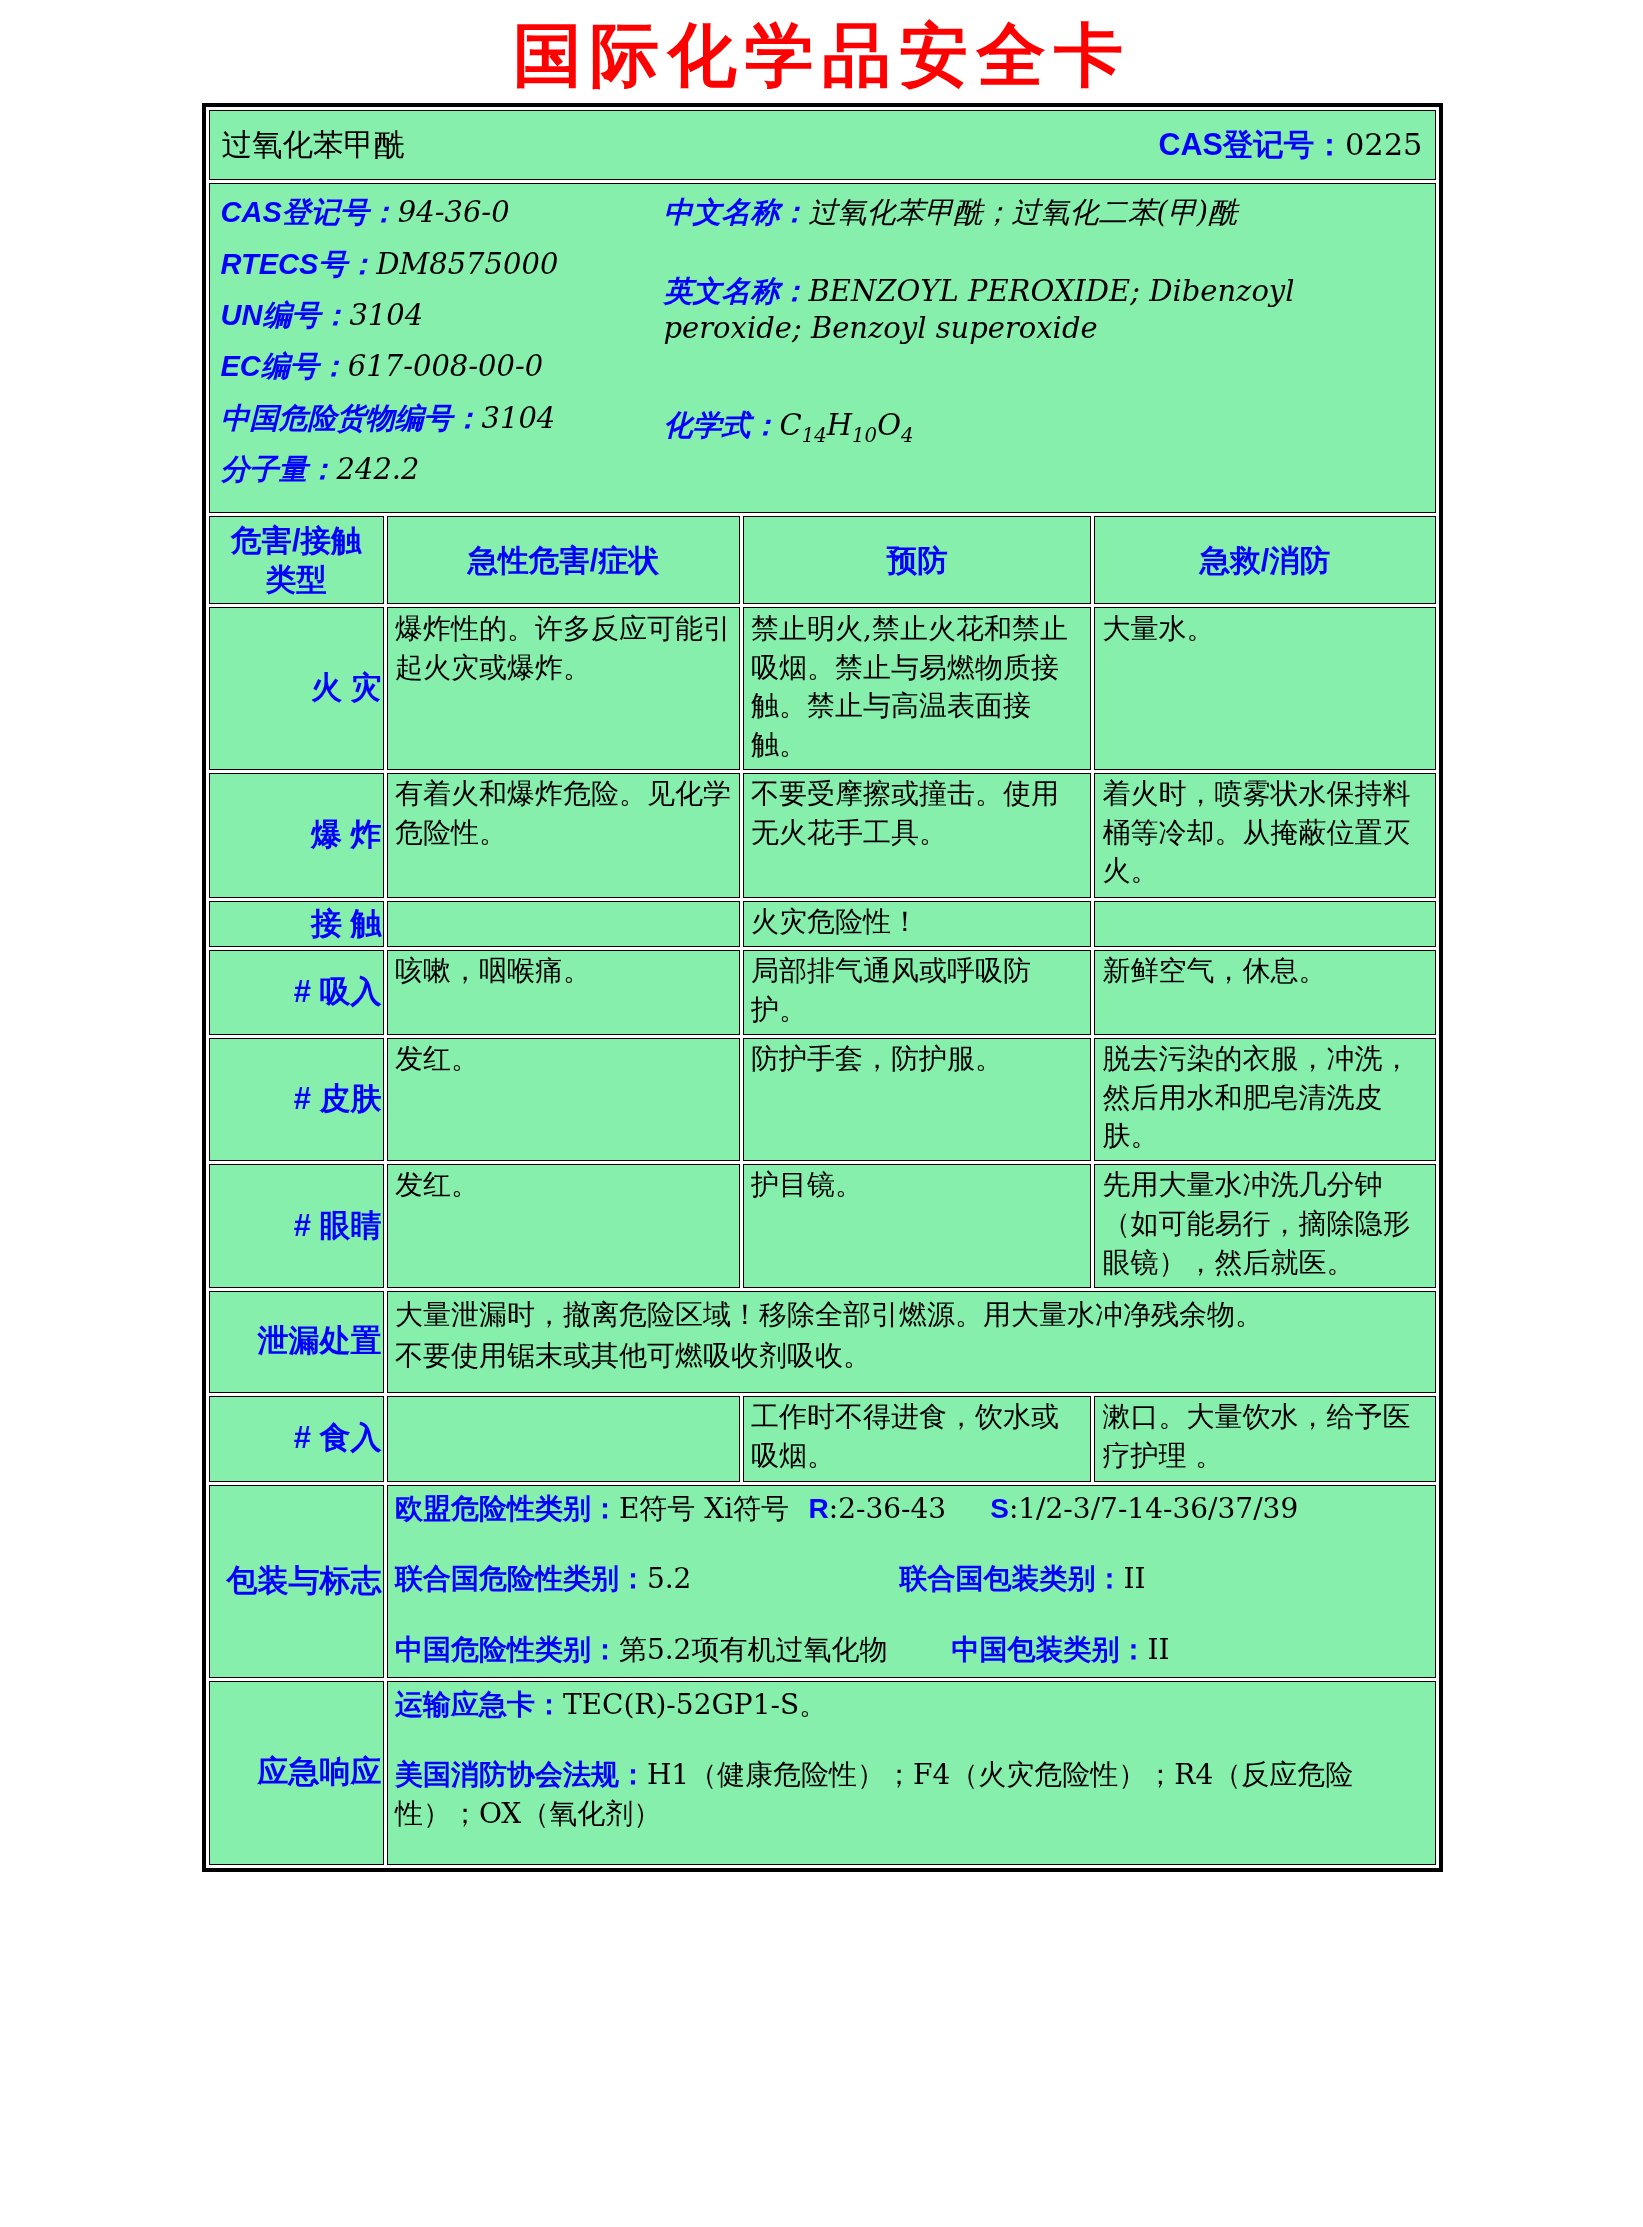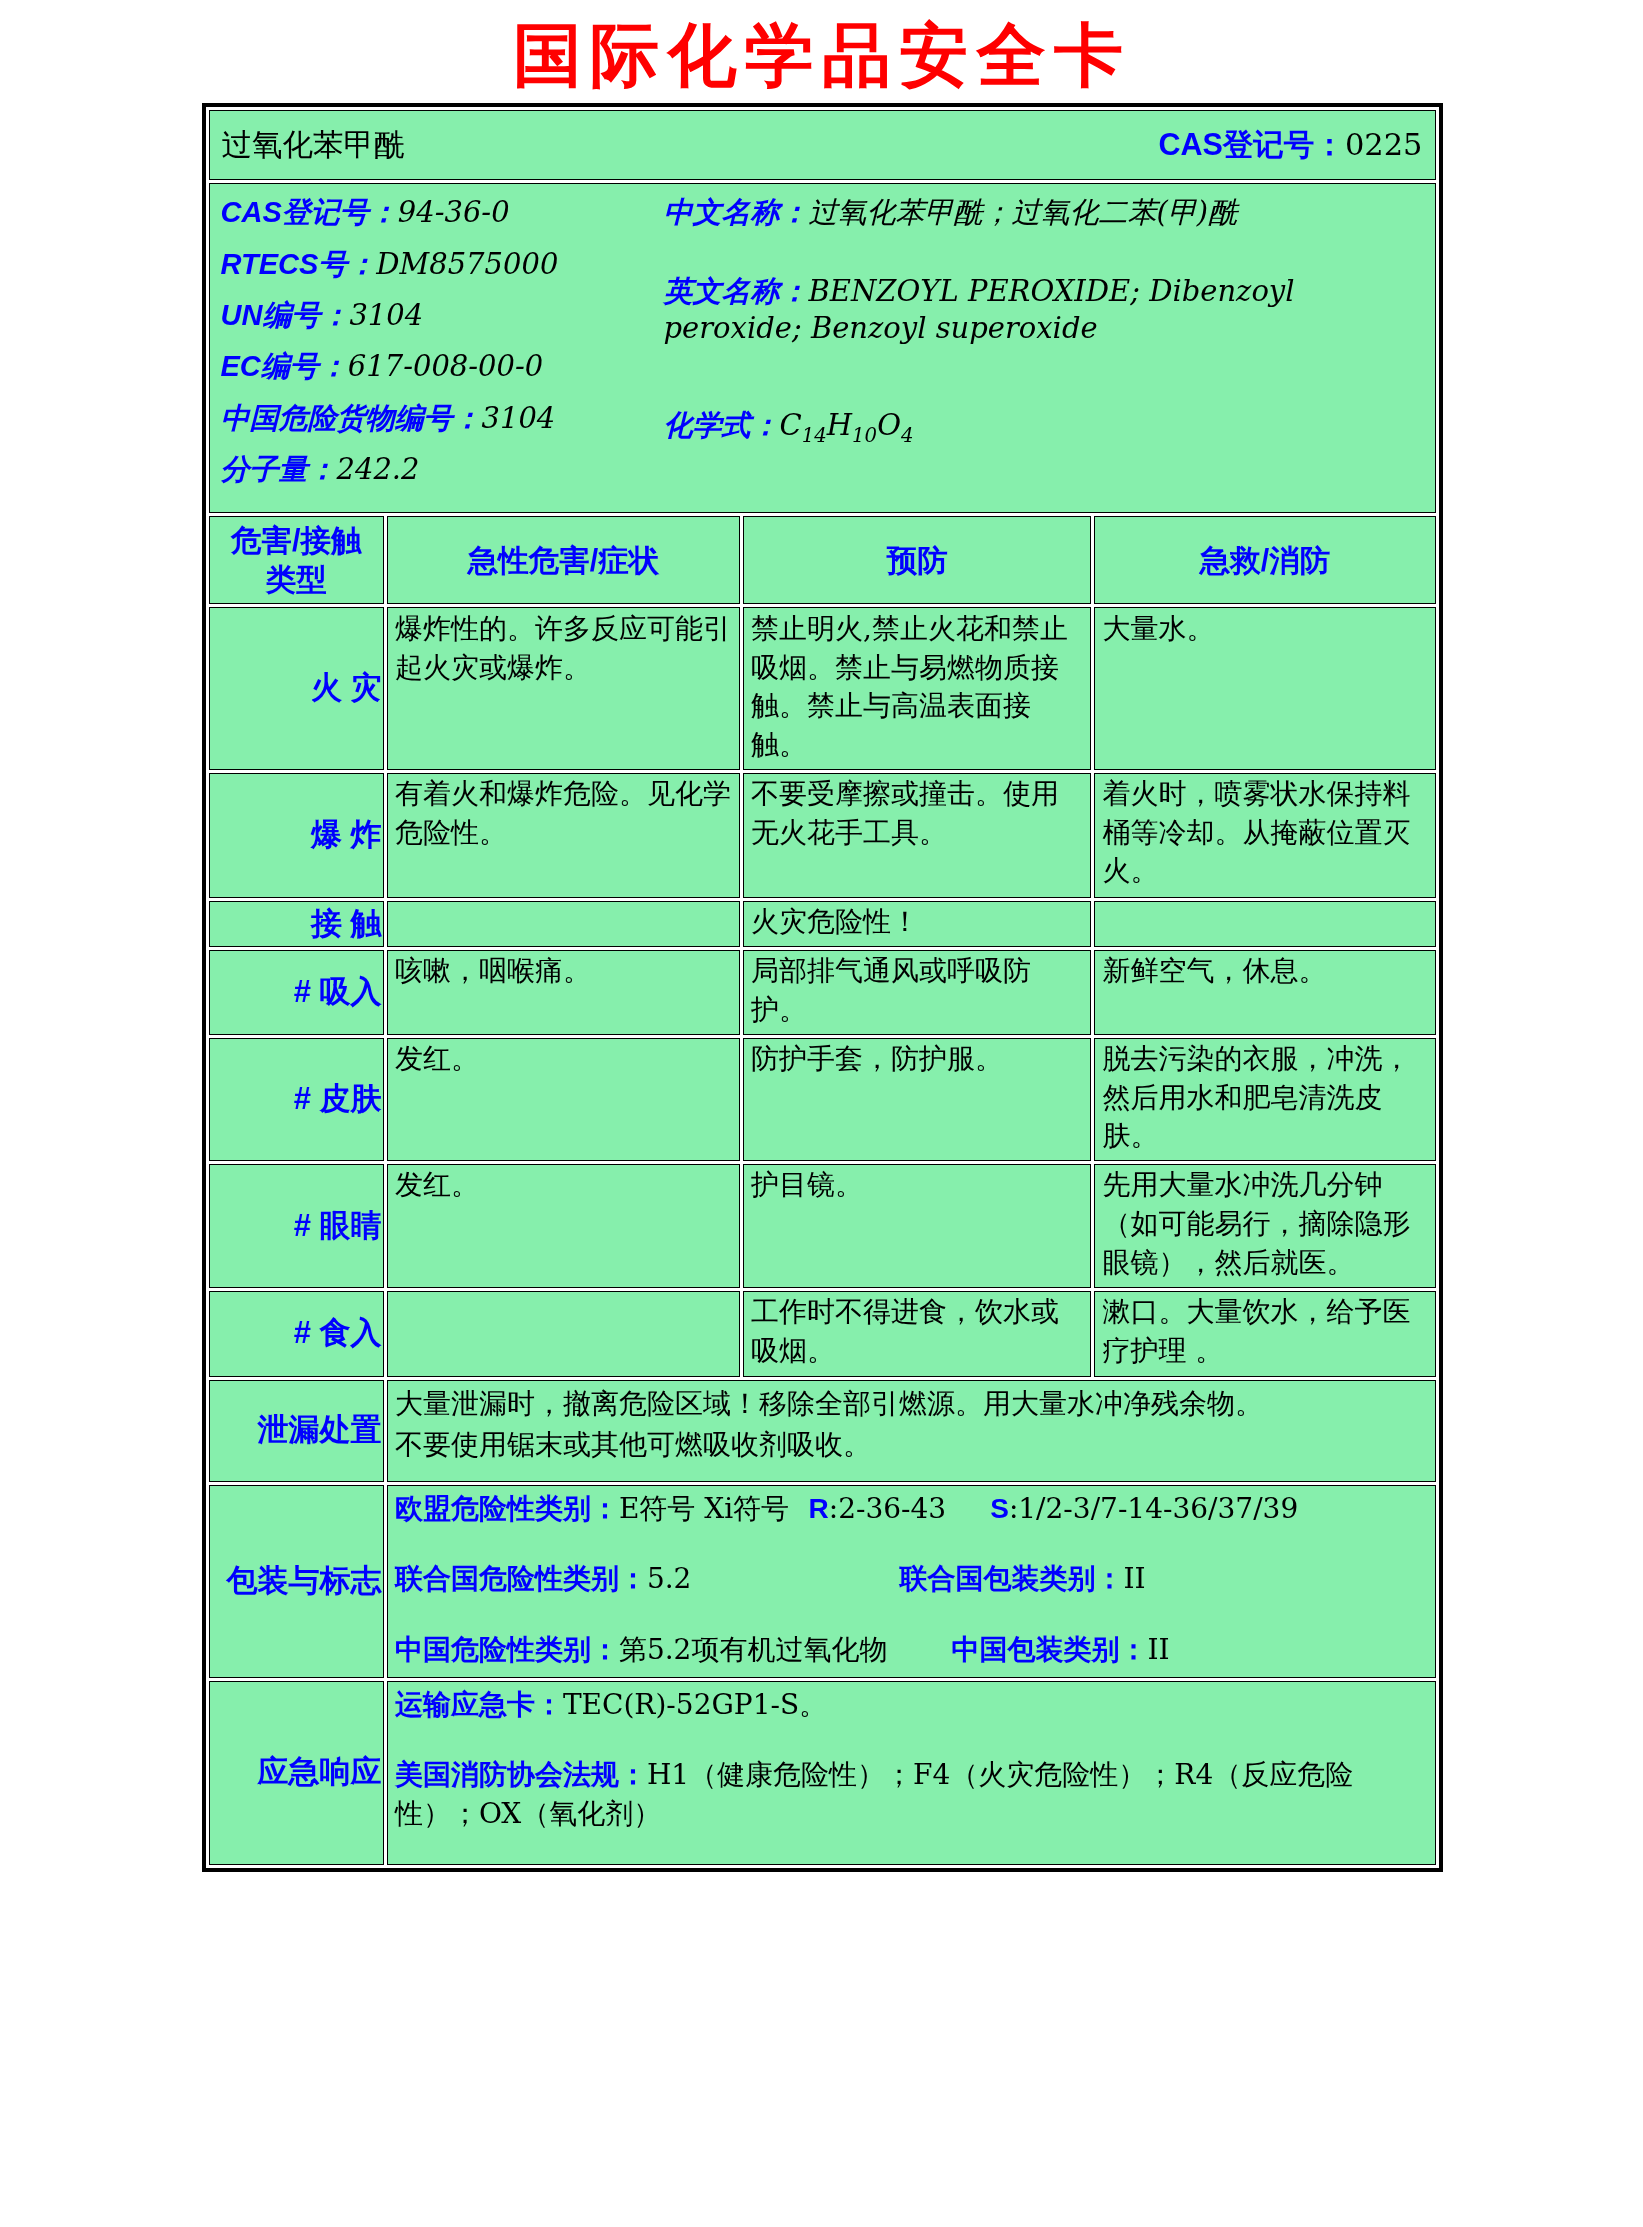--- a/index.html
+++ b/index.html
@@ -149,35 +149,35 @@
       <td class="cell">脱去污染的衣服，冲洗，然后用水和肥皂清洗皮肤。</td>
     </tr>
 
     <tr style="height:116px;">
       <td class="rowlabel"># 眼睛</td>
       <td class="cell">发红。</td>
       <td class="cell">护目镜。</td>
       <td class="cell">先用大量水冲洗几分钟（如可能易行，摘除隐形眼镜），然后就医。</td>
     </tr>
 
+    <tr style="height:102px;">
+      <td class="rowlabel">泄漏处置</td>
+      <td class="cell" colspan="3">
+        <div class="sline">大量泄漏时，撤离危险区域！移除全部引燃源。用大量水冲净残余物。</div>
+        <div class="sline">不要使用锯末或其他可燃吸收剂吸收。</div>
+      </td>
+    </tr>
+
     <tr style="height:86px;">
       <td class="rowlabel"># 食入</td>
       <td class="cell"></td>
       <td class="cell">工作时不得进食，饮水或吸烟。</td>
       <td class="cell">漱口。大量饮水，给予医疗护理 。</td>
     </tr>
 
-    <tr style="height:102px;">
-      <td class="rowlabel">泄漏处置</td>
-      <td class="cell" colspan="3">
-        <div class="sline">大量泄漏时，撤离危险区域！移除全部引燃源。用大量水冲净残余物。</div>
-        <div class="sline">不要使用锯末或其他可燃吸收剂吸收。</div>
-      </td>
-    </tr>
-
     <tr style="height:188px;">
       <td class="rowlabel">包装与标志</td>
       <td class="cell" colspan="3">
         <div class="sline">
           <span class="lbl">欧盟危险性类别：</span><span class="val">E符号 Xi符号</span><span class="gap-xs"><span class="lbl">R</span><span class="val">:2-36-43</span></span><span class="gap-sm"><span class="lbl">S</span><span class="val">:1/2-3/7-14-36/37/39</span></span>
         </div>
         <div class="sline gap-top">
           <span class="lbl">联合国危险性类别：</span><span class="val">5.2</span><span class="gap-lg"><span class="lbl">联合国包装类别：</span><span class="val">II</span></span>
         </div>
         <div class="sline gap-top">

